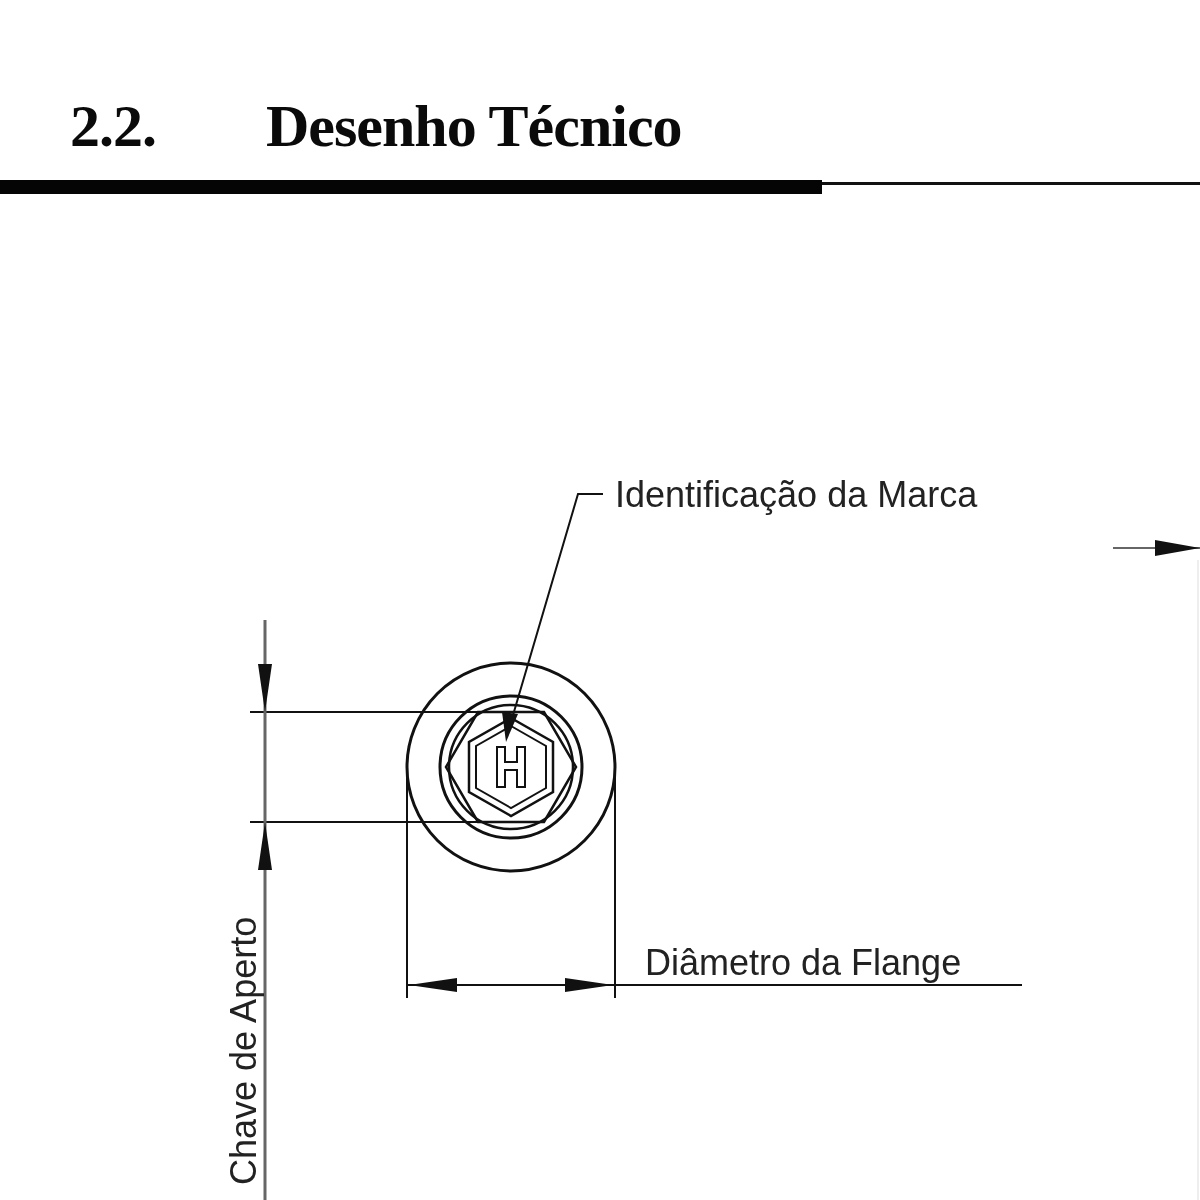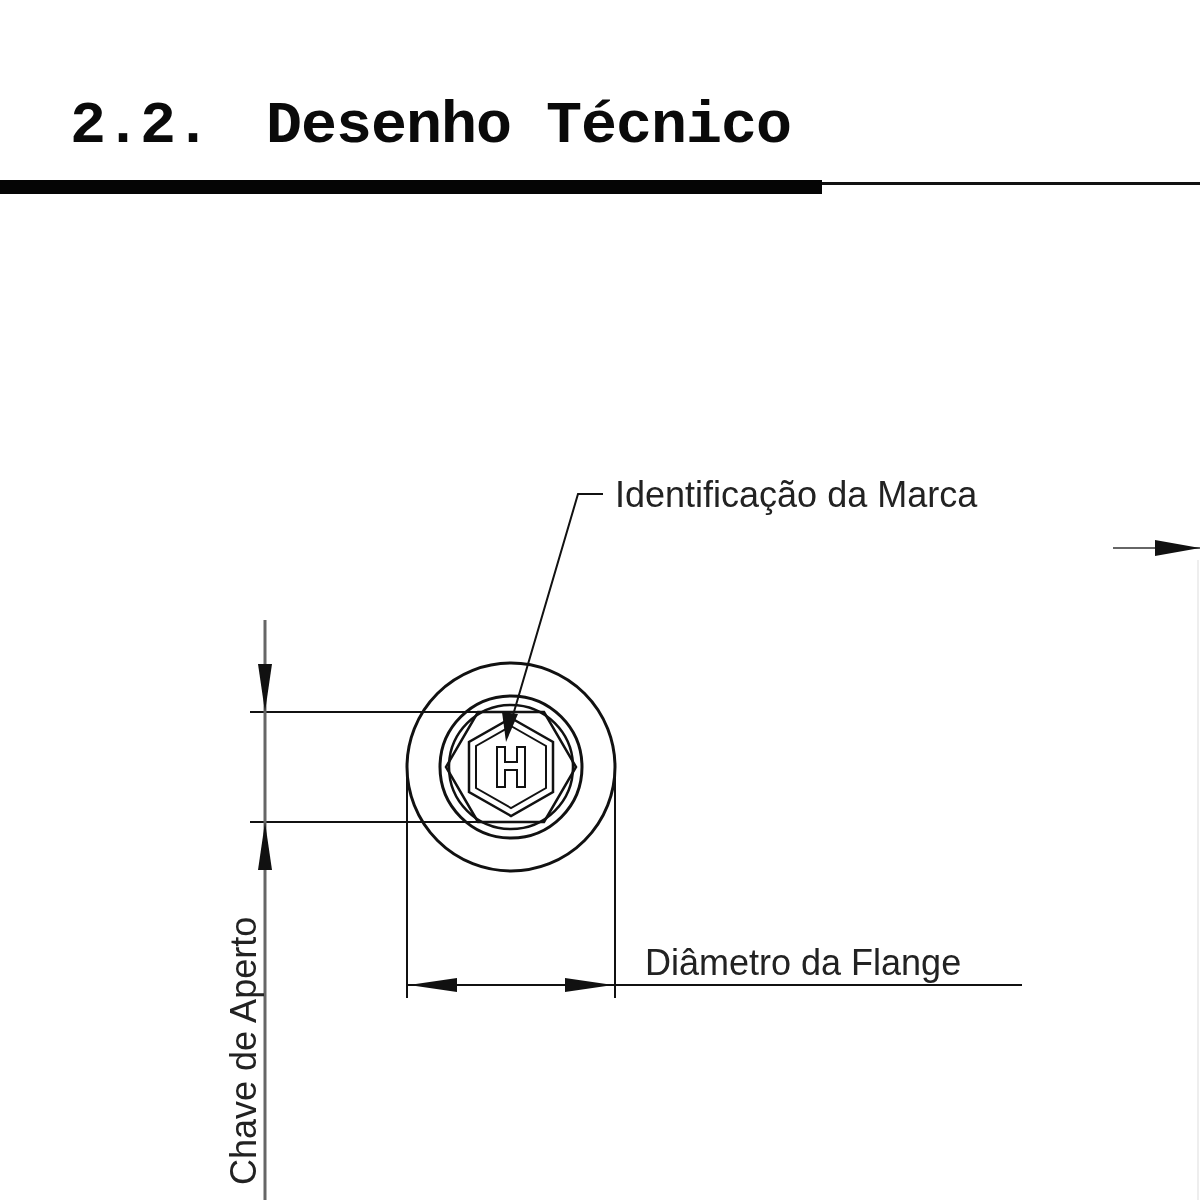--- a/index.html
+++ b/index.html
@@ -1,19 +1,19 @@
 <!DOCTYPE html>
 <html><head>
   <meta charset="utf-8">
   <style>
     html, body { margin: 0; padding: 0; background: #ffffff; }
     body { width: 1200px; height: 1200px; position: relative; overflow: hidden; }
     .heading {
       position: absolute; left: 70px; top: 92px;
-      font-family: Liberation Mono, monospace; font-weight: bold;
+      font-family: Liberation Serif, serif; font-weight: bold;
       font-size: 60px; color: #0a0a0a; white-space: nowrap; letter-spacing: -1px;
     }
     .heading .num { display: inline-block; width: 196px; }
     .rule-thick { position: absolute; left: 0; top: 180px; width: 822px; height: 14px; background: #050505; }
     .rule-thin { position: absolute; left: 822px; top: 182px; width: 378px; height: 3px; background: #111; }
     svg { position: absolute; left: 0; top: 0; }
     .lbl { font-family: "Liberation Sans", sans-serif; font-size: 36px; fill: #222; }
   </style>
 </head>
 <body>

